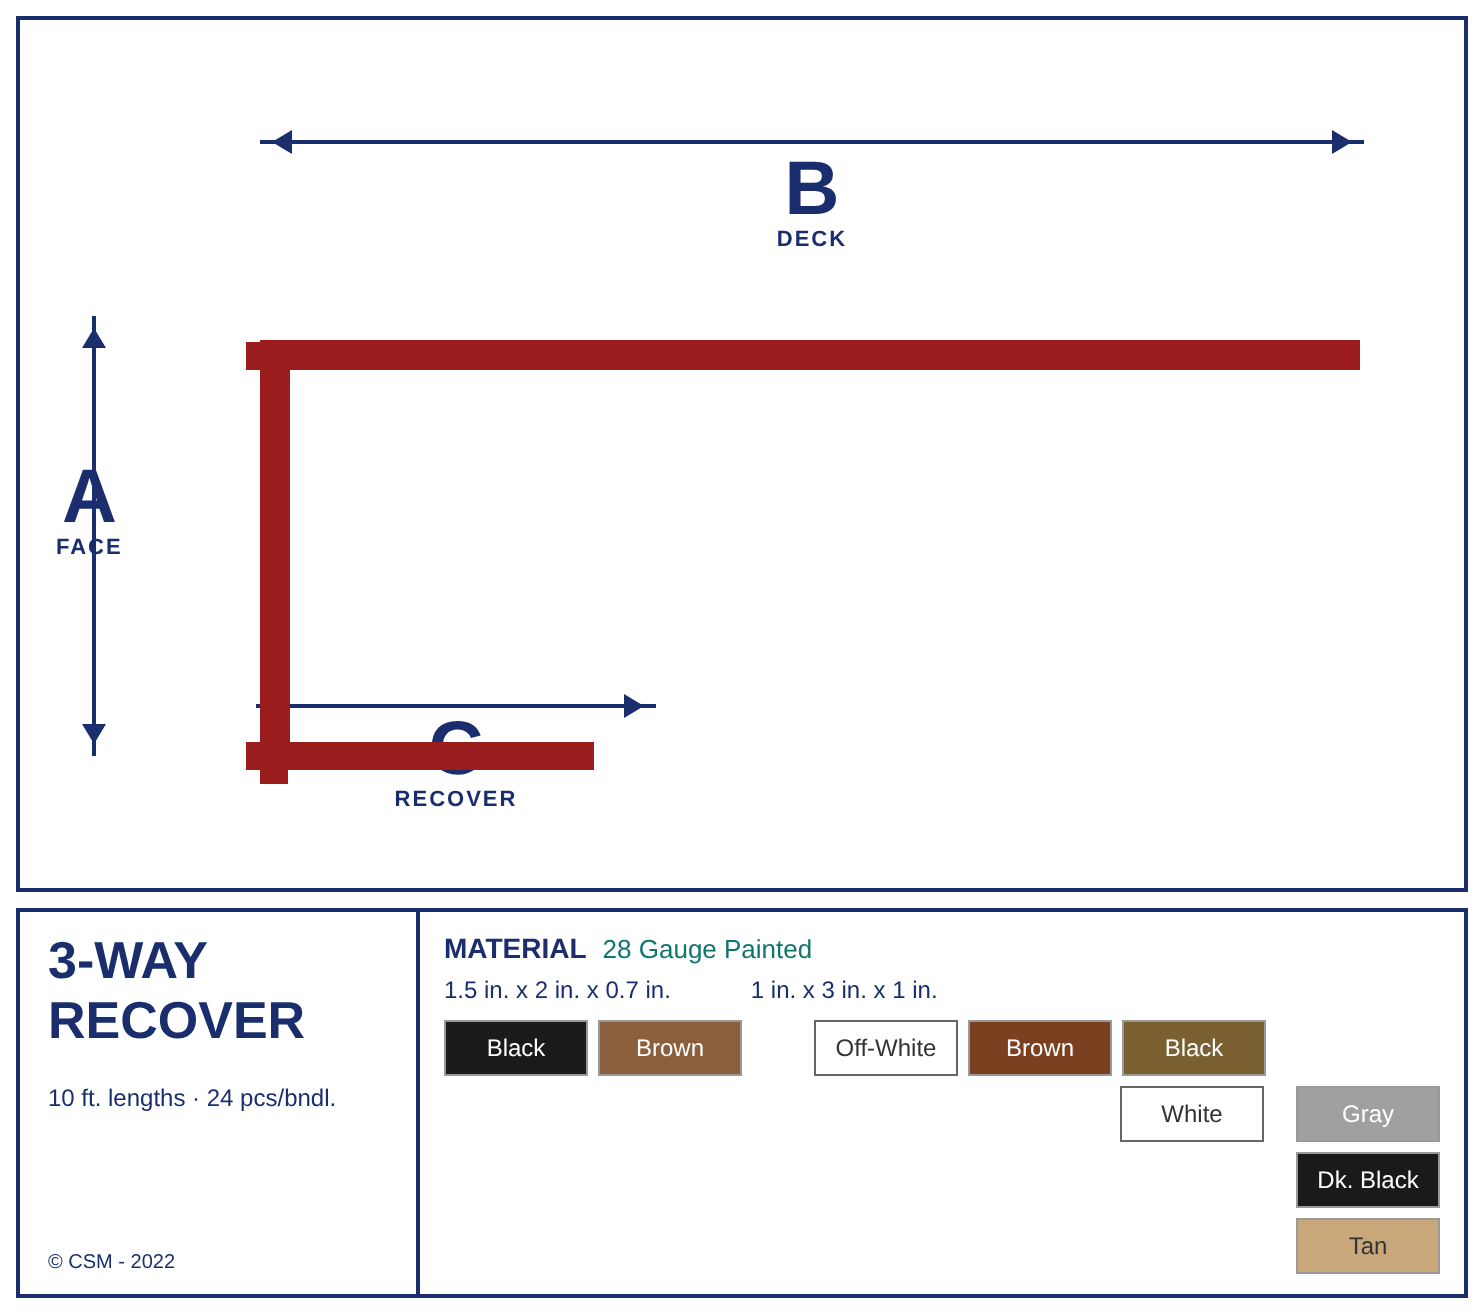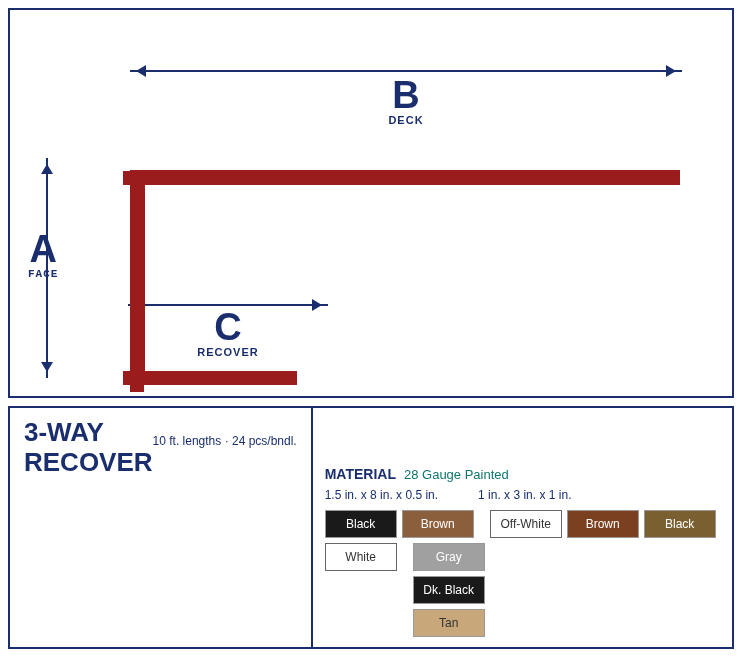--- a/index.html
+++ b/index.html
@@ -97,21 +97,20 @@
       font-size: 38px;
       font-weight: bold;
       color: #1a2e6e;
       line-height: 1;
     }
     .a-sublabel {
       font-size: 11px;
       color: #1a2e6e;
       letter-spacing: 1px;
       font-weight: bold;
-      font-family: Liberation Mono, monospace;
     }
     .c-arrow-line {
       width: 200px;
       height: 2px;
       background: #1a2e6e;
       position: relative;
     }
     .c-arrow-line::before {
       content: '';
       position: absolute;
@@ -153,20 +152,21 @@
       margin: 0 8px 8px 8px;
       display: flex;
       min-height: 130px;
     }
 
     .product-name {
       padding: 10px 14px;
       border-right: 2px solid #1a2e6e;
       min-width: 200px;
       display: flex;
+      flex-direction: column;
       justify-content: flex-start;
     }
     .product-title {
       font-size: 26px;
       font-weight: bold;
       color: #1a2e6e;
       line-height: 1.15;
     }
     .product-subtitle {
       font-size: 12px;
@@ -187,21 +187,20 @@
     .material-header {
       display: flex;
       align-items: baseline;
       gap: 8px;
       margin-bottom: 6px;
     }
     .material-label {
       font-size: 14px;
       font-weight: bold;
       color: #1a2e6e;
-      margin-top: 48px;
     }
     .material-value {
       font-size: 13px;
       color: #0f766e;
     }
 
     .sizes-row {
       display: flex;
       gap: 40px;
       margin-bottom: 8px;
@@ -269,49 +268,50 @@
     <line x1="40" y1="268" x2="200" y2="268" stroke="#9b1c1c" stroke-width="14" stroke-linecap="square"></line>
   </svg>
 
 </div>
 
 <div class="info-panel">
 
   <div class="product-name">
     <div class="product-title">3-WAY<br>RECOVER</div>
     <div class="product-subtitle">10 ft. lengths · 24 pcs/bndl.</div>
+    <div class="product-copyright">© CSM - 2022</div>
   </div>
 
   <div class="material-area">
 
     <div class="material-header">
       <span class="material-label">MATERIAL</span>
       <span class="material-value">28 Gauge Painted</span>
     </div>
 
     <div class="sizes-row">
-      <span class="size-text">1.5 in. x 8 in. x 0.5 in.</span>
+      <span class="size-text">1.5 in. x 2 in. x 0.7 in.</span>
       <span class="size-text">1 in. x 3 in. x 1 in.</span>
     </div>
 
     <div style="display:flex; gap:16px; margin-bottom:5px;">
 
       <div style="display:flex; gap:5px;">
         <div class="color-swatch" style="background:#1a1a1a; color:#fff; min-width:72px;">Black</div>
         <div class="color-swatch" style="background:#8B5E3C; color:#fff; min-width:72px;">Brown</div>
       </div>
 
       <div style="display:flex; gap:5px;">
-        <div class="color-swatch outline" style="min-width:72px;">Off-White</div>
+        <div class="color-swatch outline" style="min-width:72px;margin-left:20px;">Off-White</div>
         <div class="color-swatch" style="background:#7B4020; color:#fff; min-width:72px;">Brown</div>
         <div class="color-swatch" style="background:#7A6030; color:#fff; min-width:72px;">Black</div>
       </div>
     </div>
 
-    <div style="display:flex; gap:16px;">
+    <div style="display:flex; gap:16px;justify-content:flex-end;">
 
       <div style="display:flex; gap:5px;">
         <div class="color-swatch outline" style="min-width:72px;">White</div>
       </div>
 
       <div style="display:flex; gap:5px;flex-direction:column;">
         <div class="color-swatch" style="background:#A0A0A0; color:#fff; min-width:72px;">Gray</div>
         <div class="color-swatch" style="background:#1a1a1a; color:#fff; min-width:72px;">Dk. Black</div>
         <div class="color-swatch" style="background:#C8A87A; color:#333; min-width:72px;">Tan</div>
       </div>

